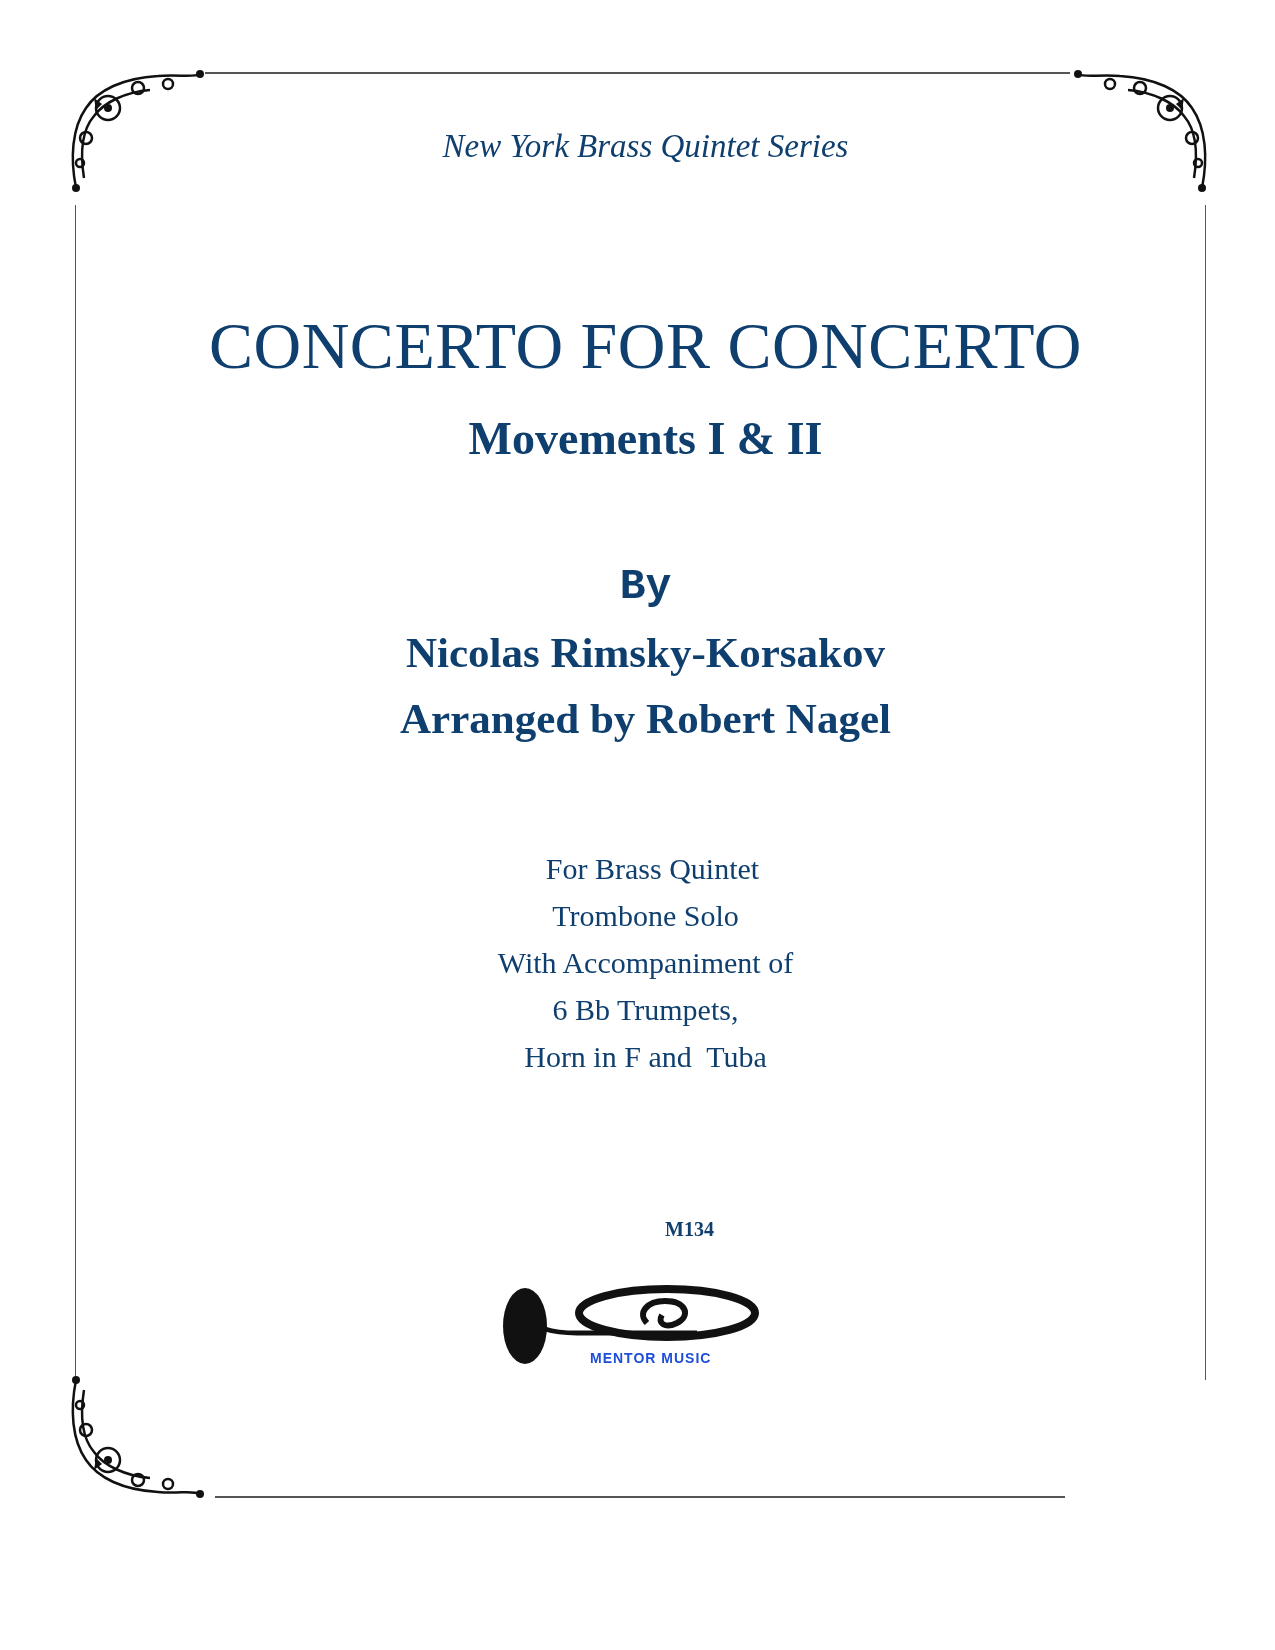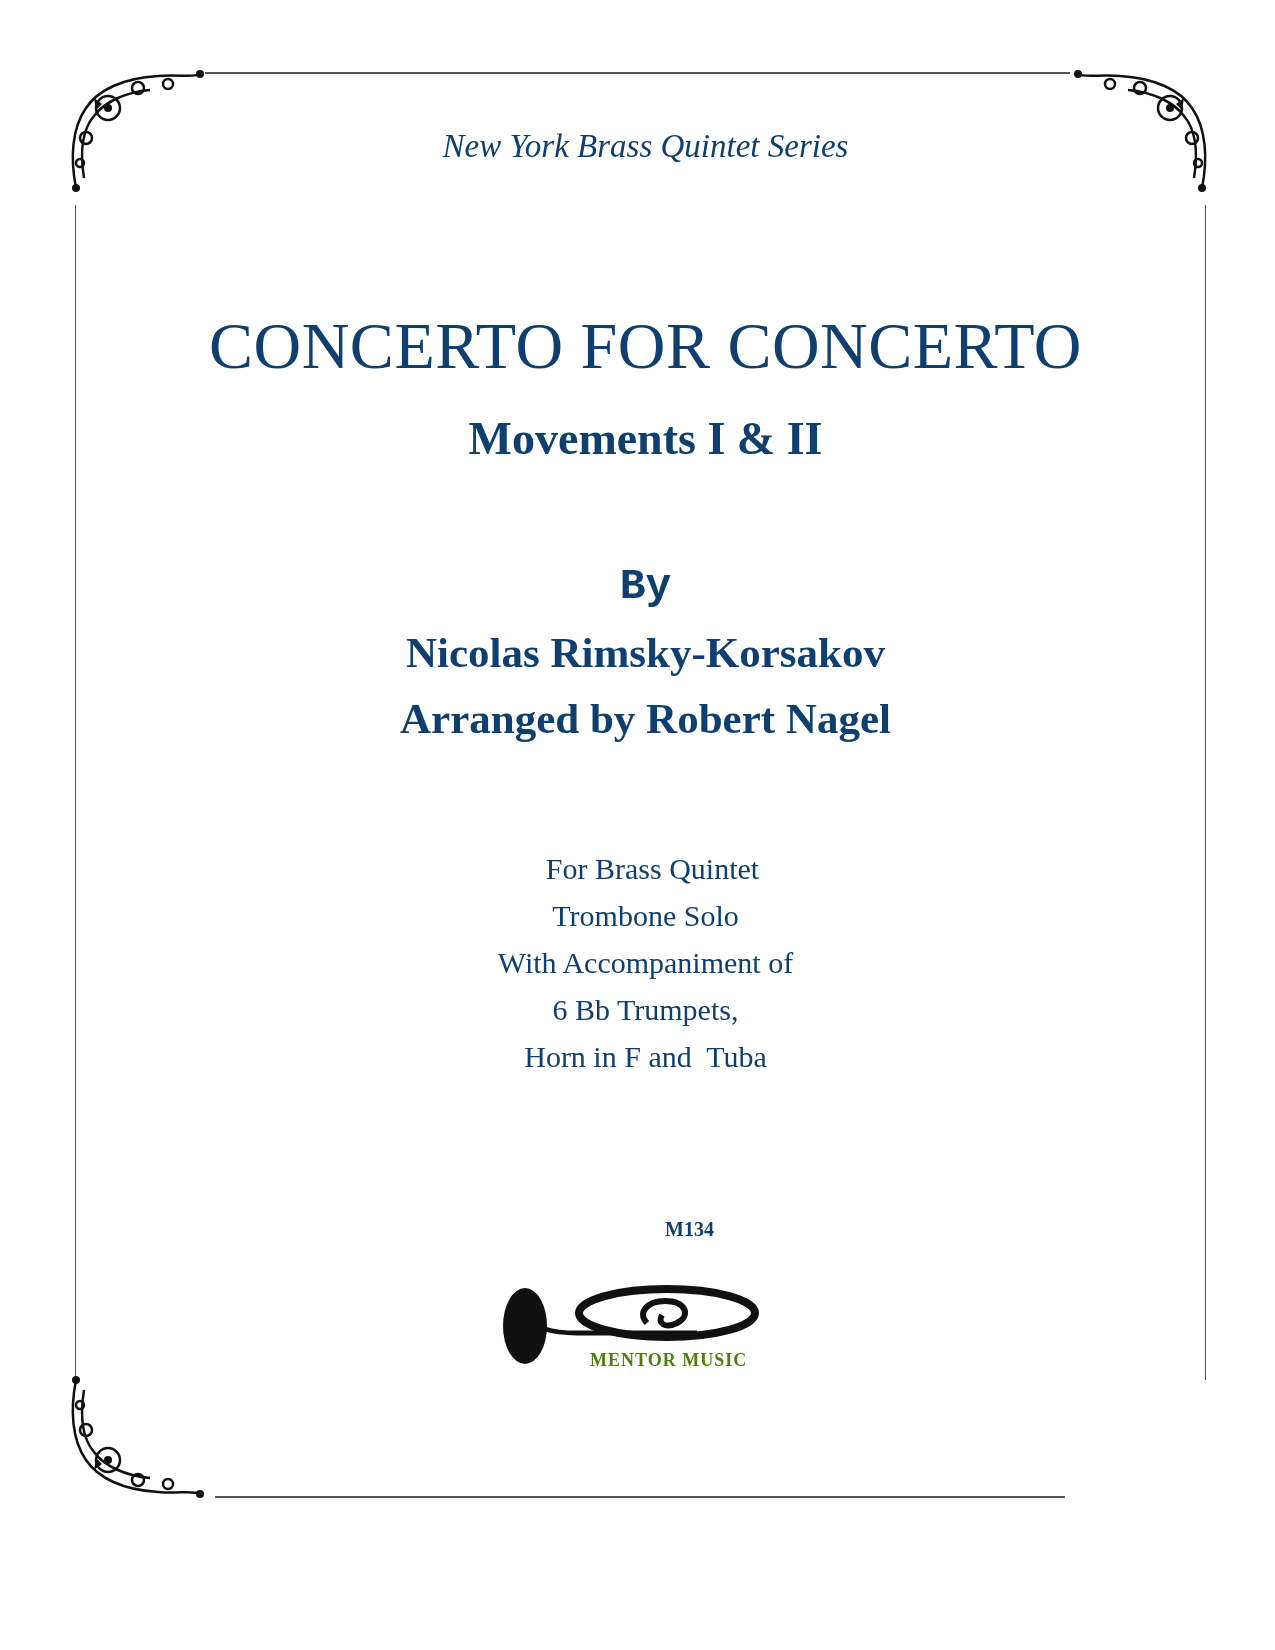--- a/index.html
+++ b/index.html
@@ -12,21 +12,21 @@
     .main-title { top: 308px; font-size: 66px; letter-spacing: 0.5px; font-weight: normal; }
     .subtitle { top: 412px; font-size: 46px; font-weight: bold; }
     .credit { font-size: 43px; font-weight: bold; }
     .by { top: 562px; font-family: Liberation Mono, monospace; }
     .composer { top: 628px; }
     .arranger { top: 694px; font-family: Liberation Serif, serif; }
     .instr { font-size: 30px; }
     .code { top: 1218px; font-size: 20px; font-weight: bold; margin-left: 44px; }
     .ornament { position: absolute; width: 140px; height: 125px; }
     .logo { position: absolute; left: 497px; top: 1283px; width: 270px; height: 90px; }
-    .logo-text { position: absolute; left: 590px; top: 1350px; font-family: Liberation Serif, serif; font-weight: bold; font-size: 18px; letter-spacing: 1px; color: #4d7c0f; }
+    .logo-text { position: absolute; left: 590px; top: 1350px; font-family: Liberation Sans, sans-serif; font-weight: bold; font-size: 14px; letter-spacing: 1px; color: #1d4ed8; }
   </style>
 </head>
 <body>
 
 <div class="hline" style="left:205px; top:72px; width:865px;"></div>
 <div class="vline" style="left:75px; top:205px; height:1180px;"></div>
 <div class="vline" style="left:1205px; top:205px; height:1175px;"></div>
 <div class="hline" style="left:215px; top:1496px; width:850px;"></div>
 
 <svg class="ornament" style="left:68px; top:68px;" viewBox="0 0 140 125">

